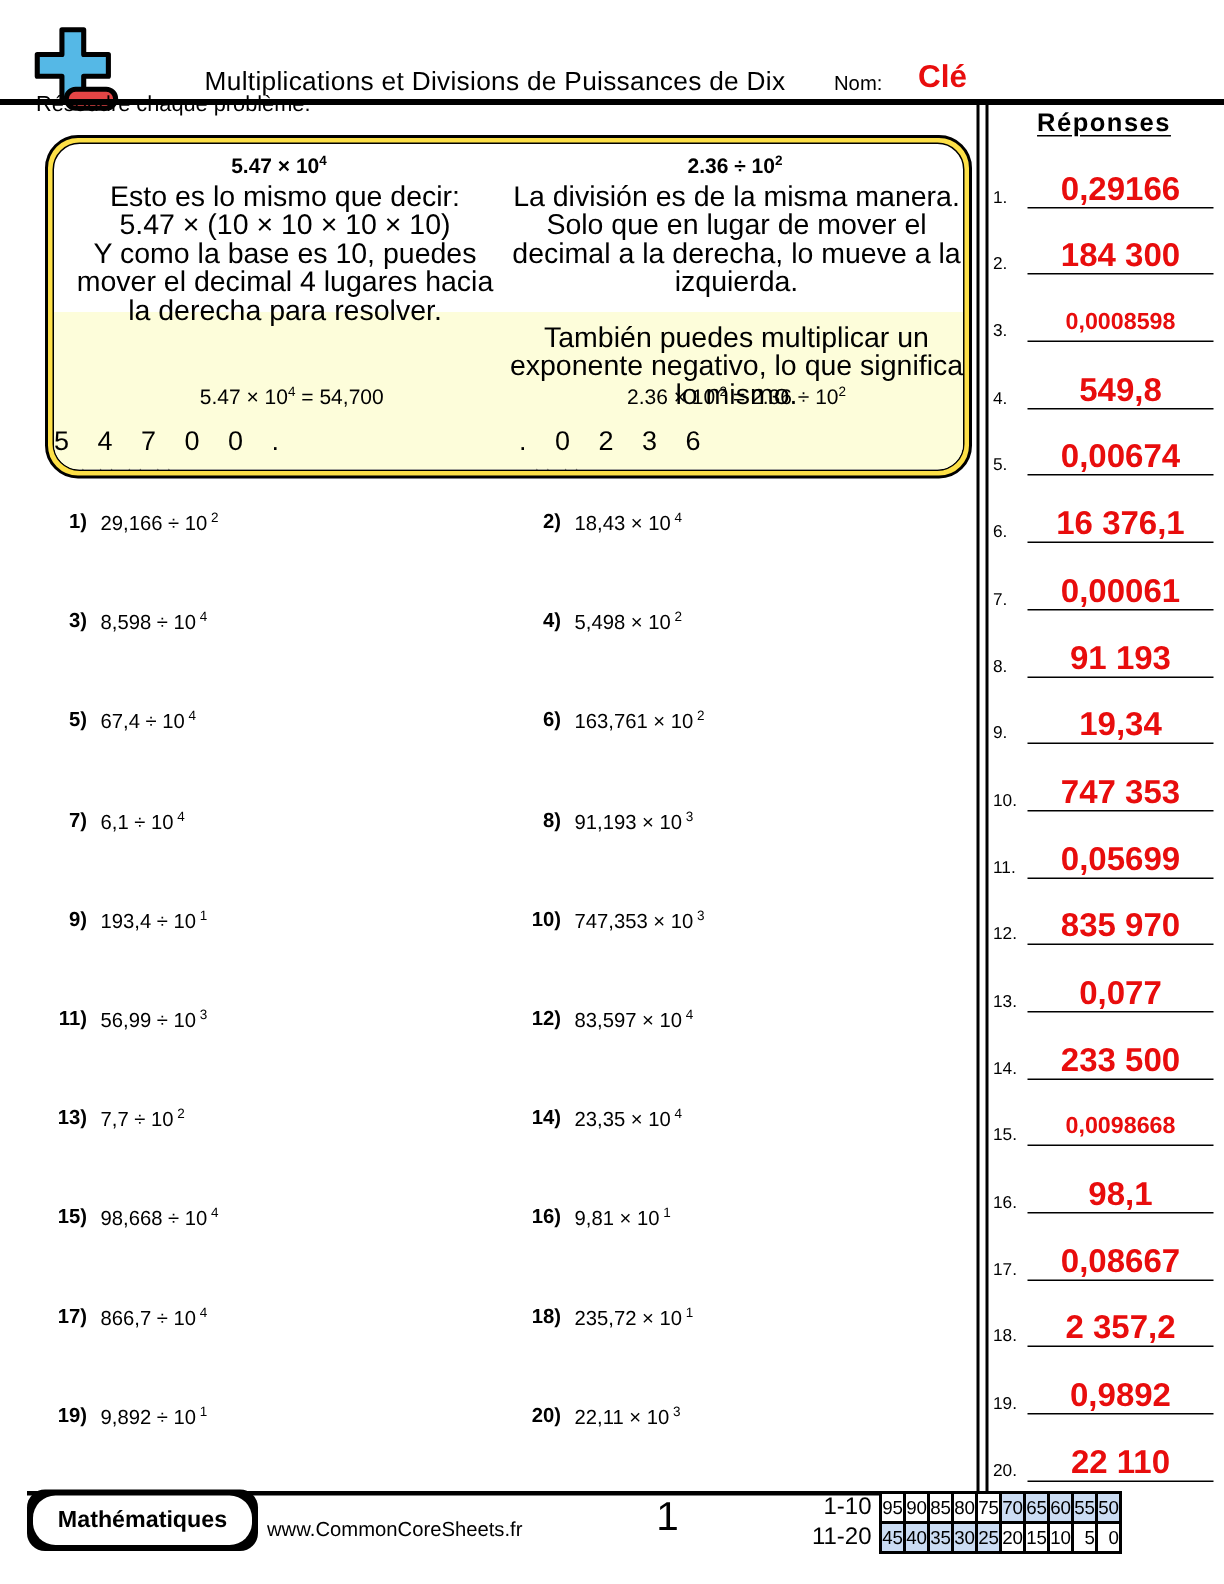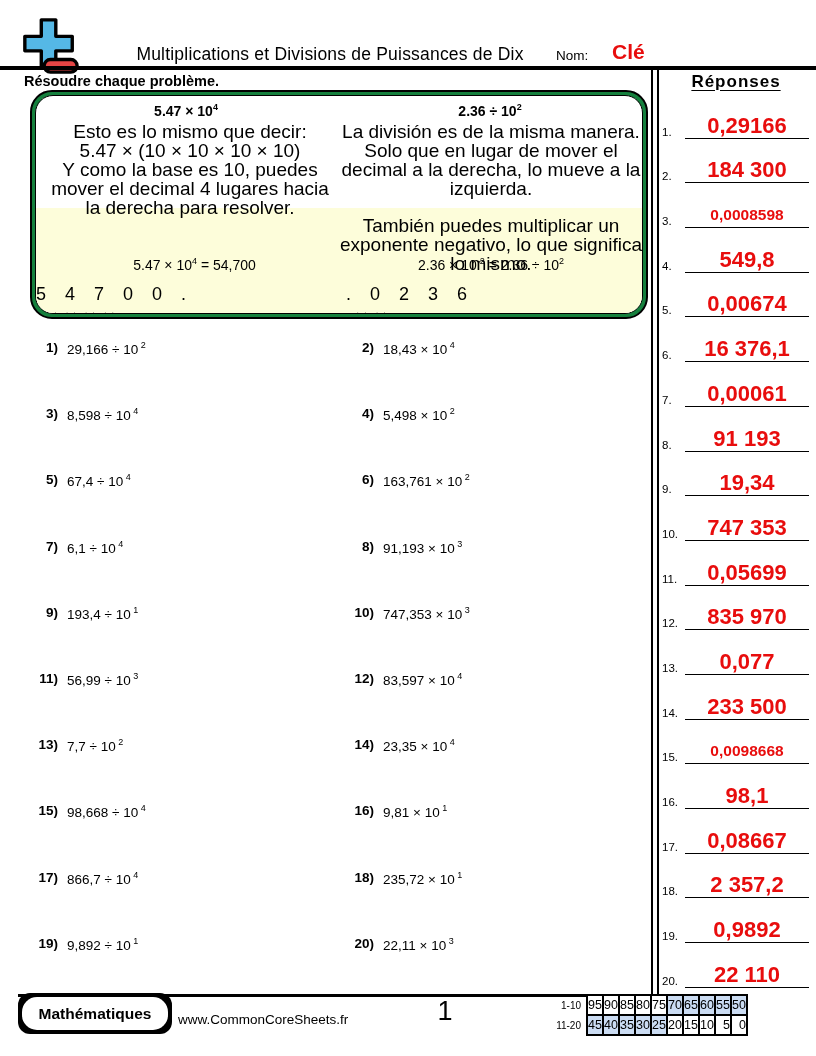--- a/index.html
+++ b/index.html
@@ -14,25 +14,25 @@
   body{font-family:"Liberation Sans",sans-serif;color:#000;}
   .page{position:relative;width:816px;height:1056px;background:#fff;overflow:hidden;}
 
   
   .logo{position:absolute;left:14px;top:16px;width:72px;height:60px;}
   .page-title{position:absolute;left:70px;top:44px;width:520px;text-align:center;
     font-size:17.5px;letter-spacing:0.2px;}
   .nom-label{position:absolute;left:556px;top:48px;font-size:13.5px;}
   .nom-value{position:absolute;left:612px;top:40px;font-size:21px;font-weight:bold;color:var(--red);}
   .header-rule{position:absolute;left:0;top:66px;width:816px;height:4px;background:#000;}
-  .instruction{position:absolute;left:24px;top:73px;font-size:14.5px;font-weight:bold;}
+  .instruction{position:absolute;left:24px;top:62px;font-size:14.5px;font-weight:normal;}
 
   
   .example{position:absolute;left:30px;top:90px;width:618px;height:229px;
-    border:2px solid #000;border-radius:22px;background:#15803d;}
+    border:2px solid #000;border-radius:22px;background:#fde047;}
   .example-inner{position:absolute;inset:3px;border:1.5px solid #000;border-radius:18px;overflow:hidden;background:#fff;}
   .example-yellow{position:absolute;left:0;right:0;top:112px;bottom:0;background:var(--yellow);}
   .ex-title{position:absolute;top:6px;font-size:14px;font-weight:bold;text-align:center;}
   .ex-title sup{font-size:9px;}
   .ex-title.left{left:0;width:300px;}
   .ex-title.right{left:300px;width:308px;}
   .ex-text{position:absolute;font-size:19px;line-height:19px;text-align:center;}
   .ex-left-body{left:8px;top:26px;width:292px;}
   .ex-right-body{left:302px;top:26px;width:306px;}
   .ex-right-note{left:302px;top:120px;width:306px;}
@@ -69,21 +69,21 @@
 
   
   .footer-rule{position:absolute;left:18px;top:994px;width:570px;height:2.5px;background:#000;}
   .badge{position:absolute;left:18px;top:993px;width:154px;height:41px;background:#000;border-radius:12px;}
   .badge-inner{position:absolute;inset:4px;background:#fff;border-radius:15px;
     display:flex;align-items:center;justify-content:center;font-size:15.5px;font-weight:bold;}
   .site-url{position:absolute;left:178px;top:1012px;font-size:13.5px;}
   .page-num{position:absolute;left:380px;top:996px;width:130px;text-align:center;font-size:27px;}
   .grade-table{position:absolute;left:531px;top:994px;border-collapse:collapse;}
   .grade-table td{height:20px;font-size:12.5px;}
-  .grade-table .glabel{border:none;text-align:right;padding-right:5px;width:56px;font-size:10px;}
+  .grade-table .glabel{border:none;text-align:right;padding-right:5px;width:56px;font-size:16px;}
   .grade-table .gcell{border:2px solid #000;width:16px;text-align:right;padding:0;}
   .grade-table .gcell.hl{background:var(--blue);}
 </style>
 </head>
 <body>
 
 <div class="page">
 
   <div class="logo">
     <svg width="72" height="60" viewBox="0 0 66 62">

